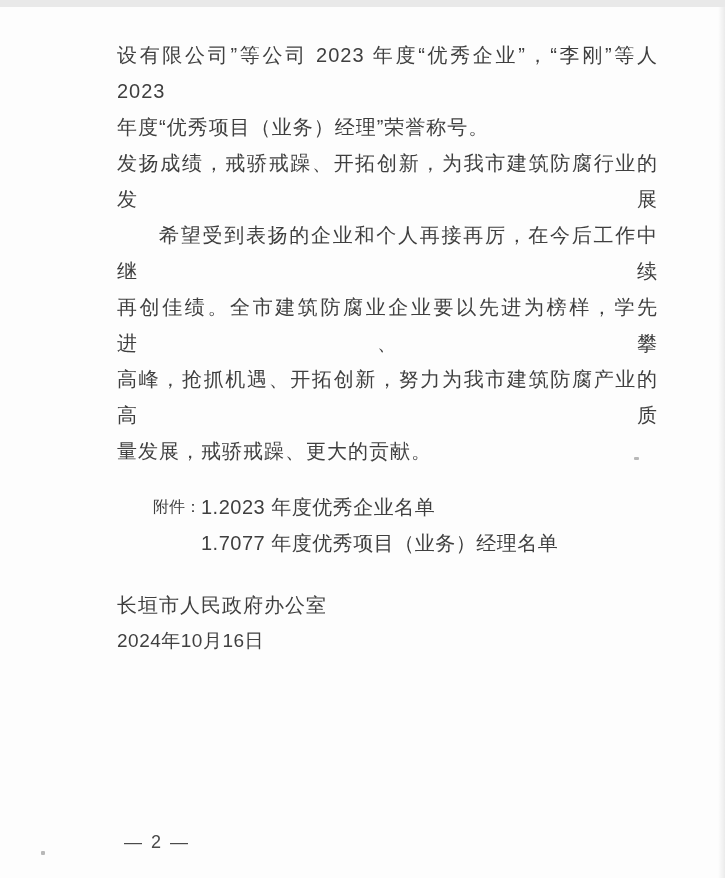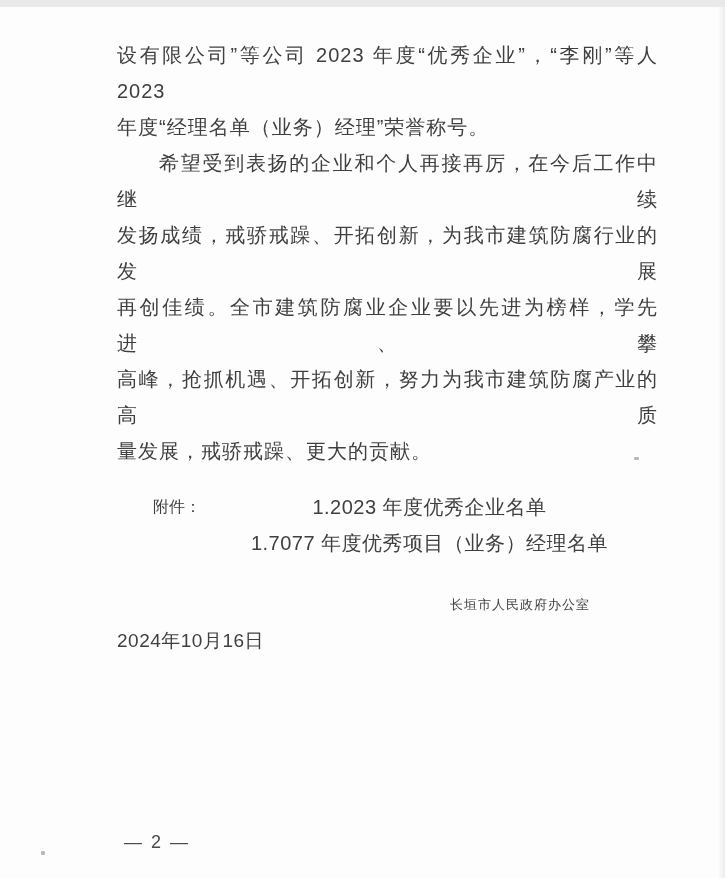--- a/index.html
+++ b/index.html
@@ -57,29 +57,29 @@
     display: flex;
     margin-top: 20px;
     margin-left: 36px;
   }
   .attach-label {
     font-size: 16px;
     line-height: 36px;
     letter-spacing: 0;
     flex: 0 0 auto;
   }
-  .attach-items { flex: 1 1 auto; text-align: center; }
+  .attach-items { flex: 1 1 auto; }
   .attach-items .line { letter-spacing: 0.5px; }
 
   .sig-block { margin-top: 26px; }
   .sig-org {
     display: block;
-    text-align: right;
+    text-align: left;
     padding-right: 68px;
-    font-size: 13px;
+    font-size: 20px;
     line-height: 36px;
     letter-spacing: 1px;
   }
   .sig-date {
     display: block;
     text-align: left;
     padding-right: 81px;
     font-size: 19px;
     line-height: 36px;
     letter-spacing: 0.5px;
@@ -96,26 +96,26 @@
 </style>
 </head>
 <body>
 
 <div class="page">
 
   <div class="content">
 
     <p class="para" style="margin:0;">
       <span class="line fill">设有限公司”等公司 2023 年度“优秀企业”，“李刚”等人 2023</span>
-      <span class="line">年度“经理名单（业务）经理”荣誉称号。</span>
+      <span class="line">年度“优秀项目（业务）经理”荣誉称号。</span>
     </p>
 
     <p class="para" style="margin:0;">
+      <span class="line fill">发扬成绩，戒骄戒躁、开拓创新，为我市建筑防腐行业的发展</span>
       <span class="line fill indent">希望受到表扬的企业和个人再接再厉，在今后工作中继续</span>
-      <span class="line fill">发扬成绩，戒骄戒躁、开拓创新，为我市建筑防腐行业的发展</span>
       <span class="line fill">再创佳绩。全市建筑防腐业企业要以先进为榜样，学先进、攀</span>
       <span class="line fill">高峰，抢抓机遇、开拓创新，努力为我市建筑防腐产业的高质</span>
       <span class="line">量发展，戒骄戒躁、更大的贡献。</span>
     </p>
 
     <div class="attach-block">
       <span class="attach-label">附件：</span>
       <span class="attach-items">
         <span class="line">1.2023 年度优秀企业名单</span>
         <span class="line">1.7077 年度优秀项目（业务）经理名单</span>

